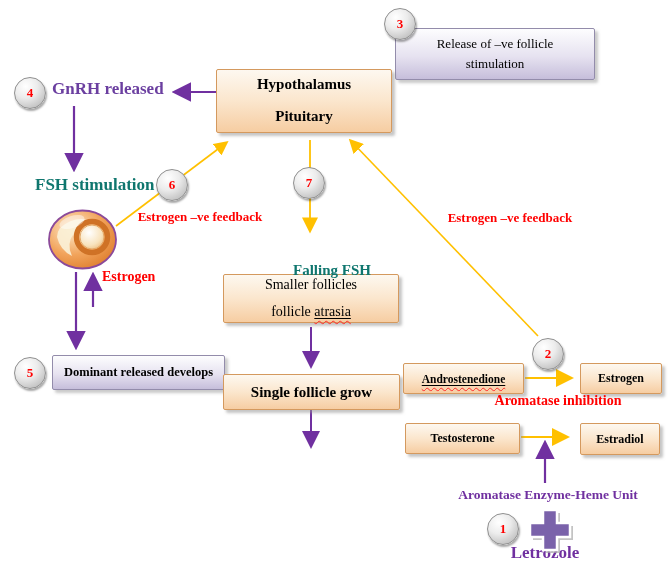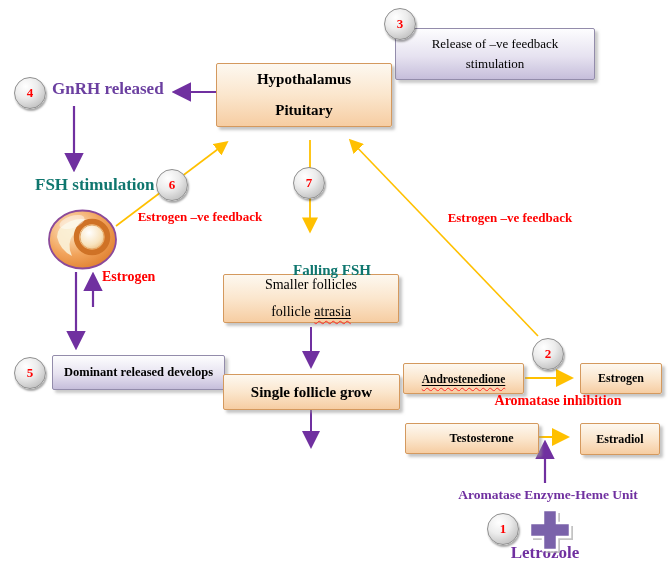--- a/index.html
+++ b/index.html
@@ -93,25 +93,25 @@
       <span>5</span>
     </div>
   <div class="step" style="left:156px;top:169px;">
       <span>6</span>
     </div>
   <div class="step" style="left:293px;top:167px;">
       <span>7</span>
     </div>
 
   <div class="box lavender" style="left:395px;top:28px;width:198px;height:50px;font-size:13px;line-height:1.55;">
-    <div>Release of –ve feedback</div>
+    <div>Release of –ve follicle</div>
     <div>stimulation</div>
   </div>
 
-  <div class="box peach" style="left:216px;top:63px;width:174px;height:62px;font-size:15px;font-weight:bold;line-height:2.1;">
+  <div class="box peach" style="left:216px;top:69px;width:174px;height:62px;font-size:15px;font-weight:bold;line-height:2.1;justify-content:flex-end;">
     <div>Hypothalamus</div>
     <div>Pituitary</div>
   </div>
 
   <div class="box lavender" style="left:52px;top:355px;width:171px;height:33px;font-size:12.5px;font-weight:bold;">
     <div>Dominant released develops</div>
   </div>
 
   <div class="box peach" style="left:223px;top:274px;width:174px;height:47px;font-size:14px;font-weight:normal;line-height:1.45;justify-content:space-between;">
     <div>Smaller follicles</div>
@@ -124,21 +124,21 @@
 
 
   <div class="box peach" style="left:403px;top:363px;width:119px;height:29px;font-size:11.5px;font-weight:bold;">
     <div class="u-wavy"><span class="u-black">Androstenedione</span></div>
   </div>
 
   <div class="box peach" style="left:580px;top:363px;width:80px;height:29px;font-size:12px;font-weight:bold;">
     <div>Estrogen</div>
   </div>
 
-  <div class="box peach" style="left:405px;top:423px;width:113px;height:29px;font-size:12px;font-weight:bold;padding-left:19px;">
+  <div class="box peach" style="left:405px;top:423px;width:113px;height:29px;font-size:12px;font-weight:bold;">
     <div>Testosterone</div>
   </div>
 
   <div class="box peach" style="left:580px;top:423px;width:78px;height:30px;font-size:12px;font-weight:bold;">
     <div>Estradiol</div>
   </div>
 
   <div class="lbl purple" style="left:52px;top:79px;font-size:17px;">GnRH released</div>
   <div class="lbl navy" style="left:35px;top:175px;font-size:17px;">FSH stimulation</div>
   <div class="lbl red center" style="left:130px;top:209px;width:140px;font-size:13px;">Estrogen –ve feedback</div>

